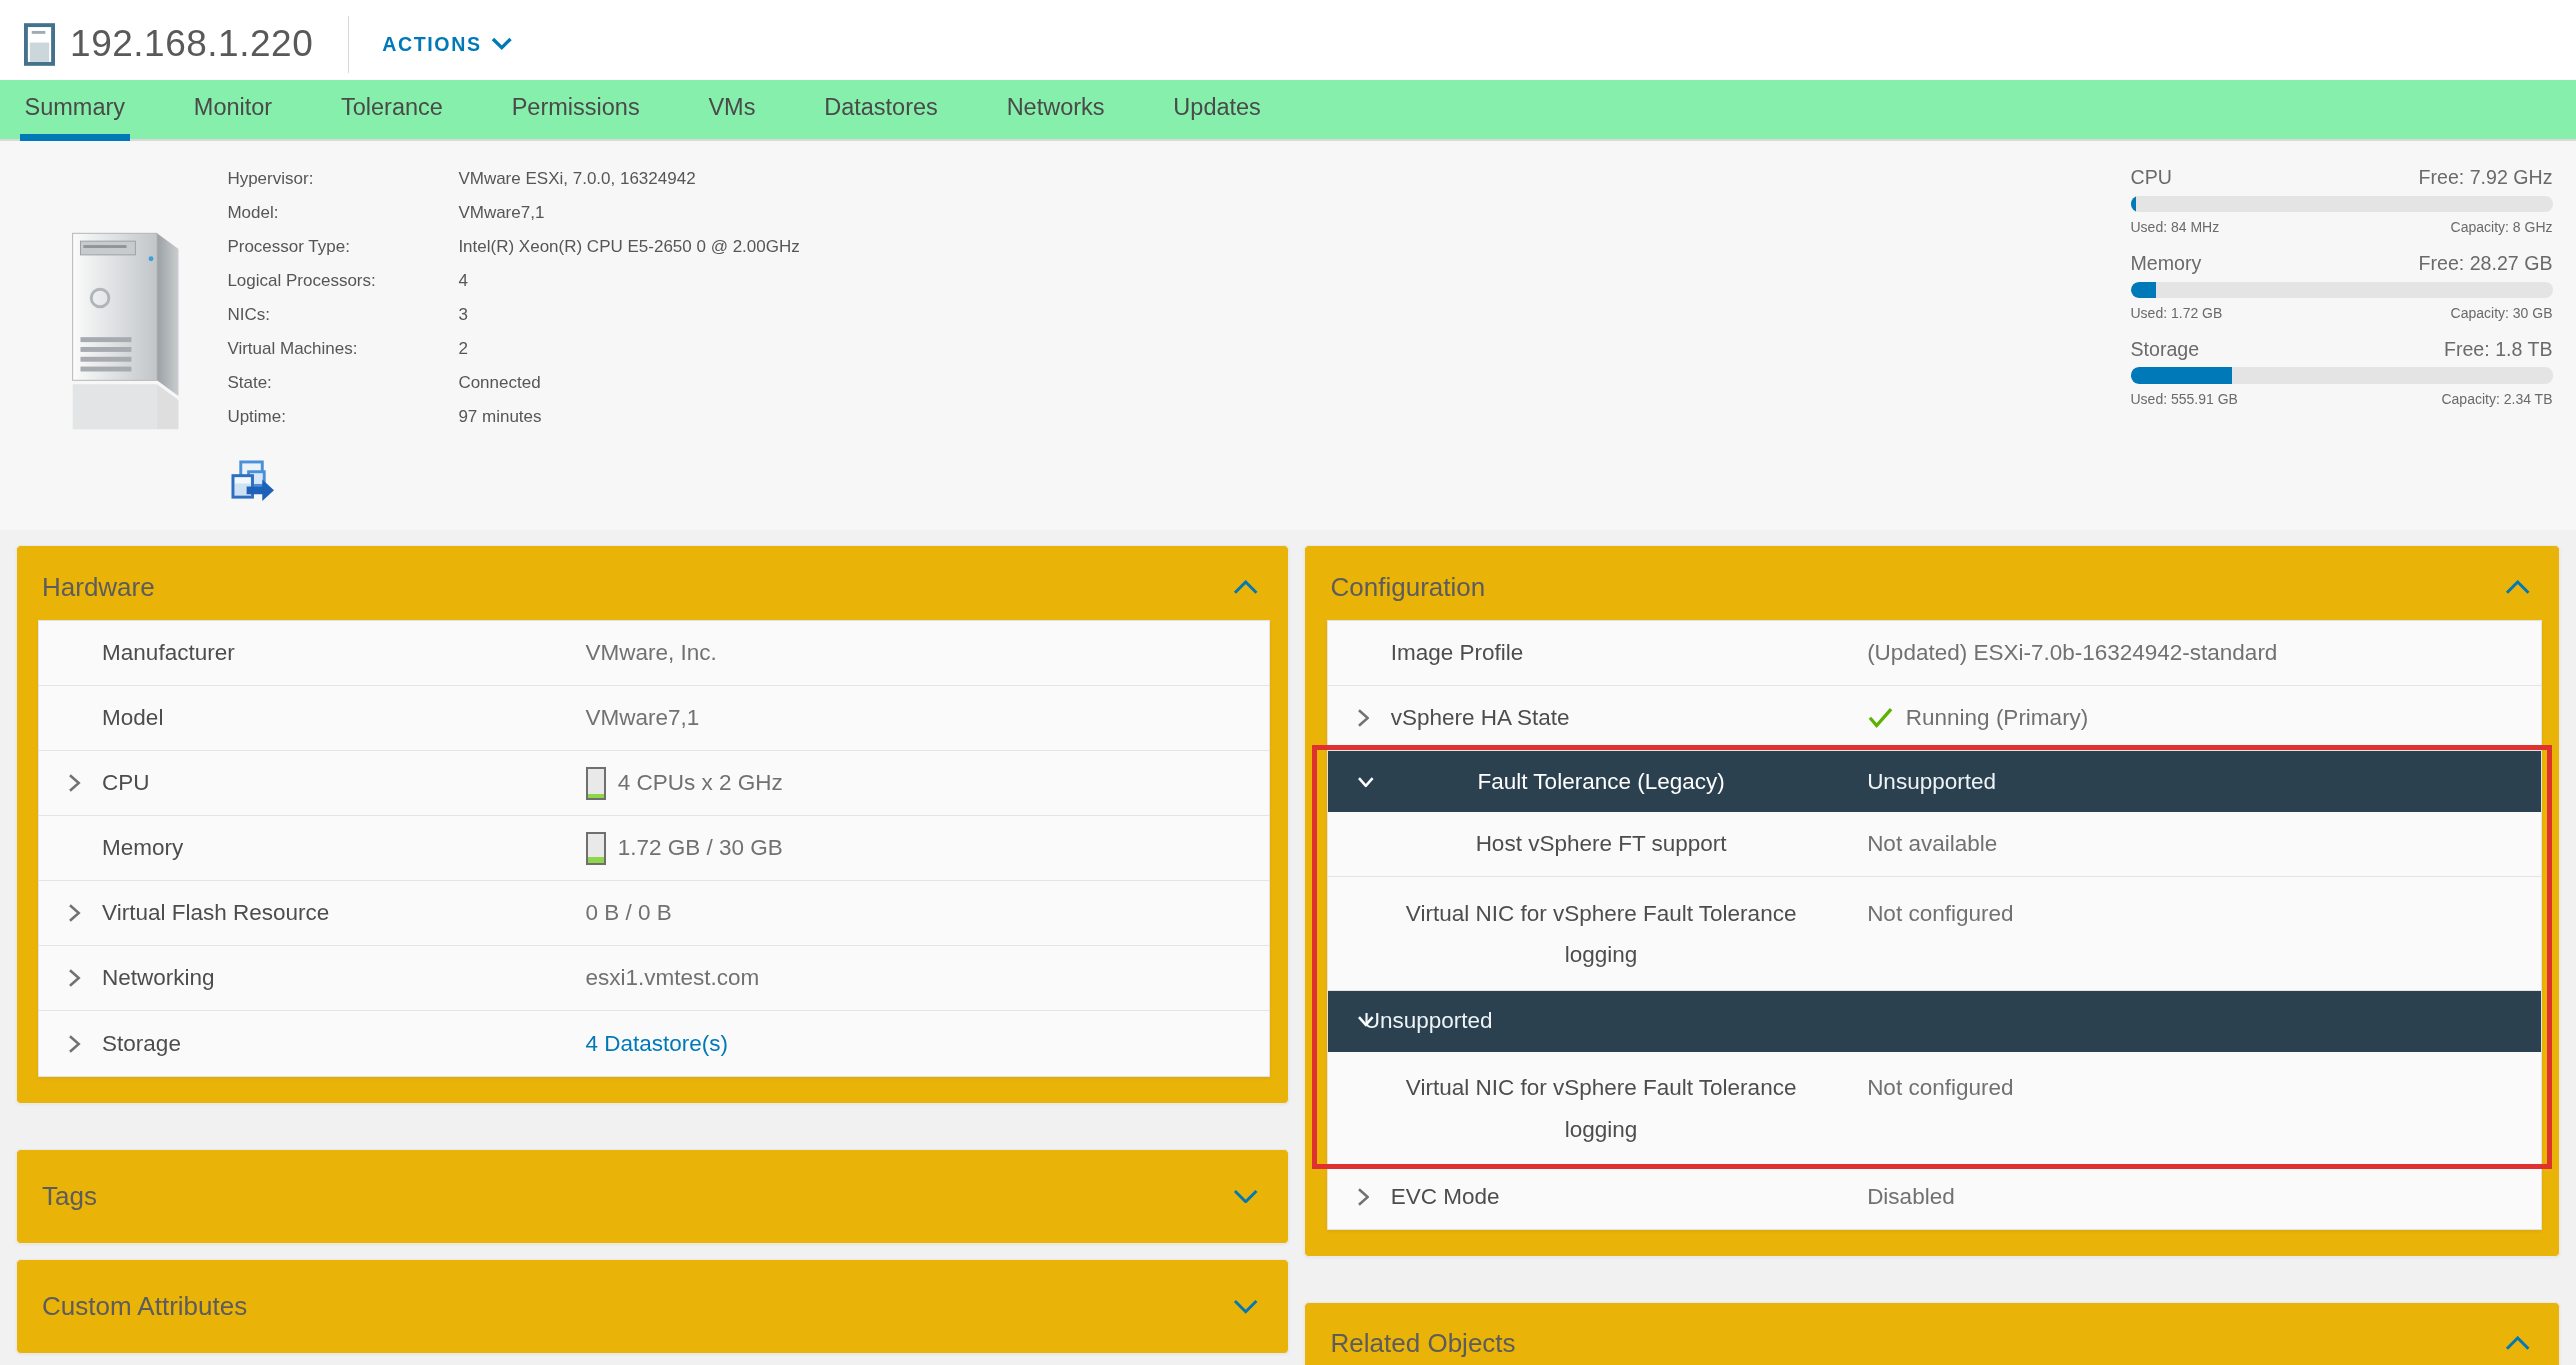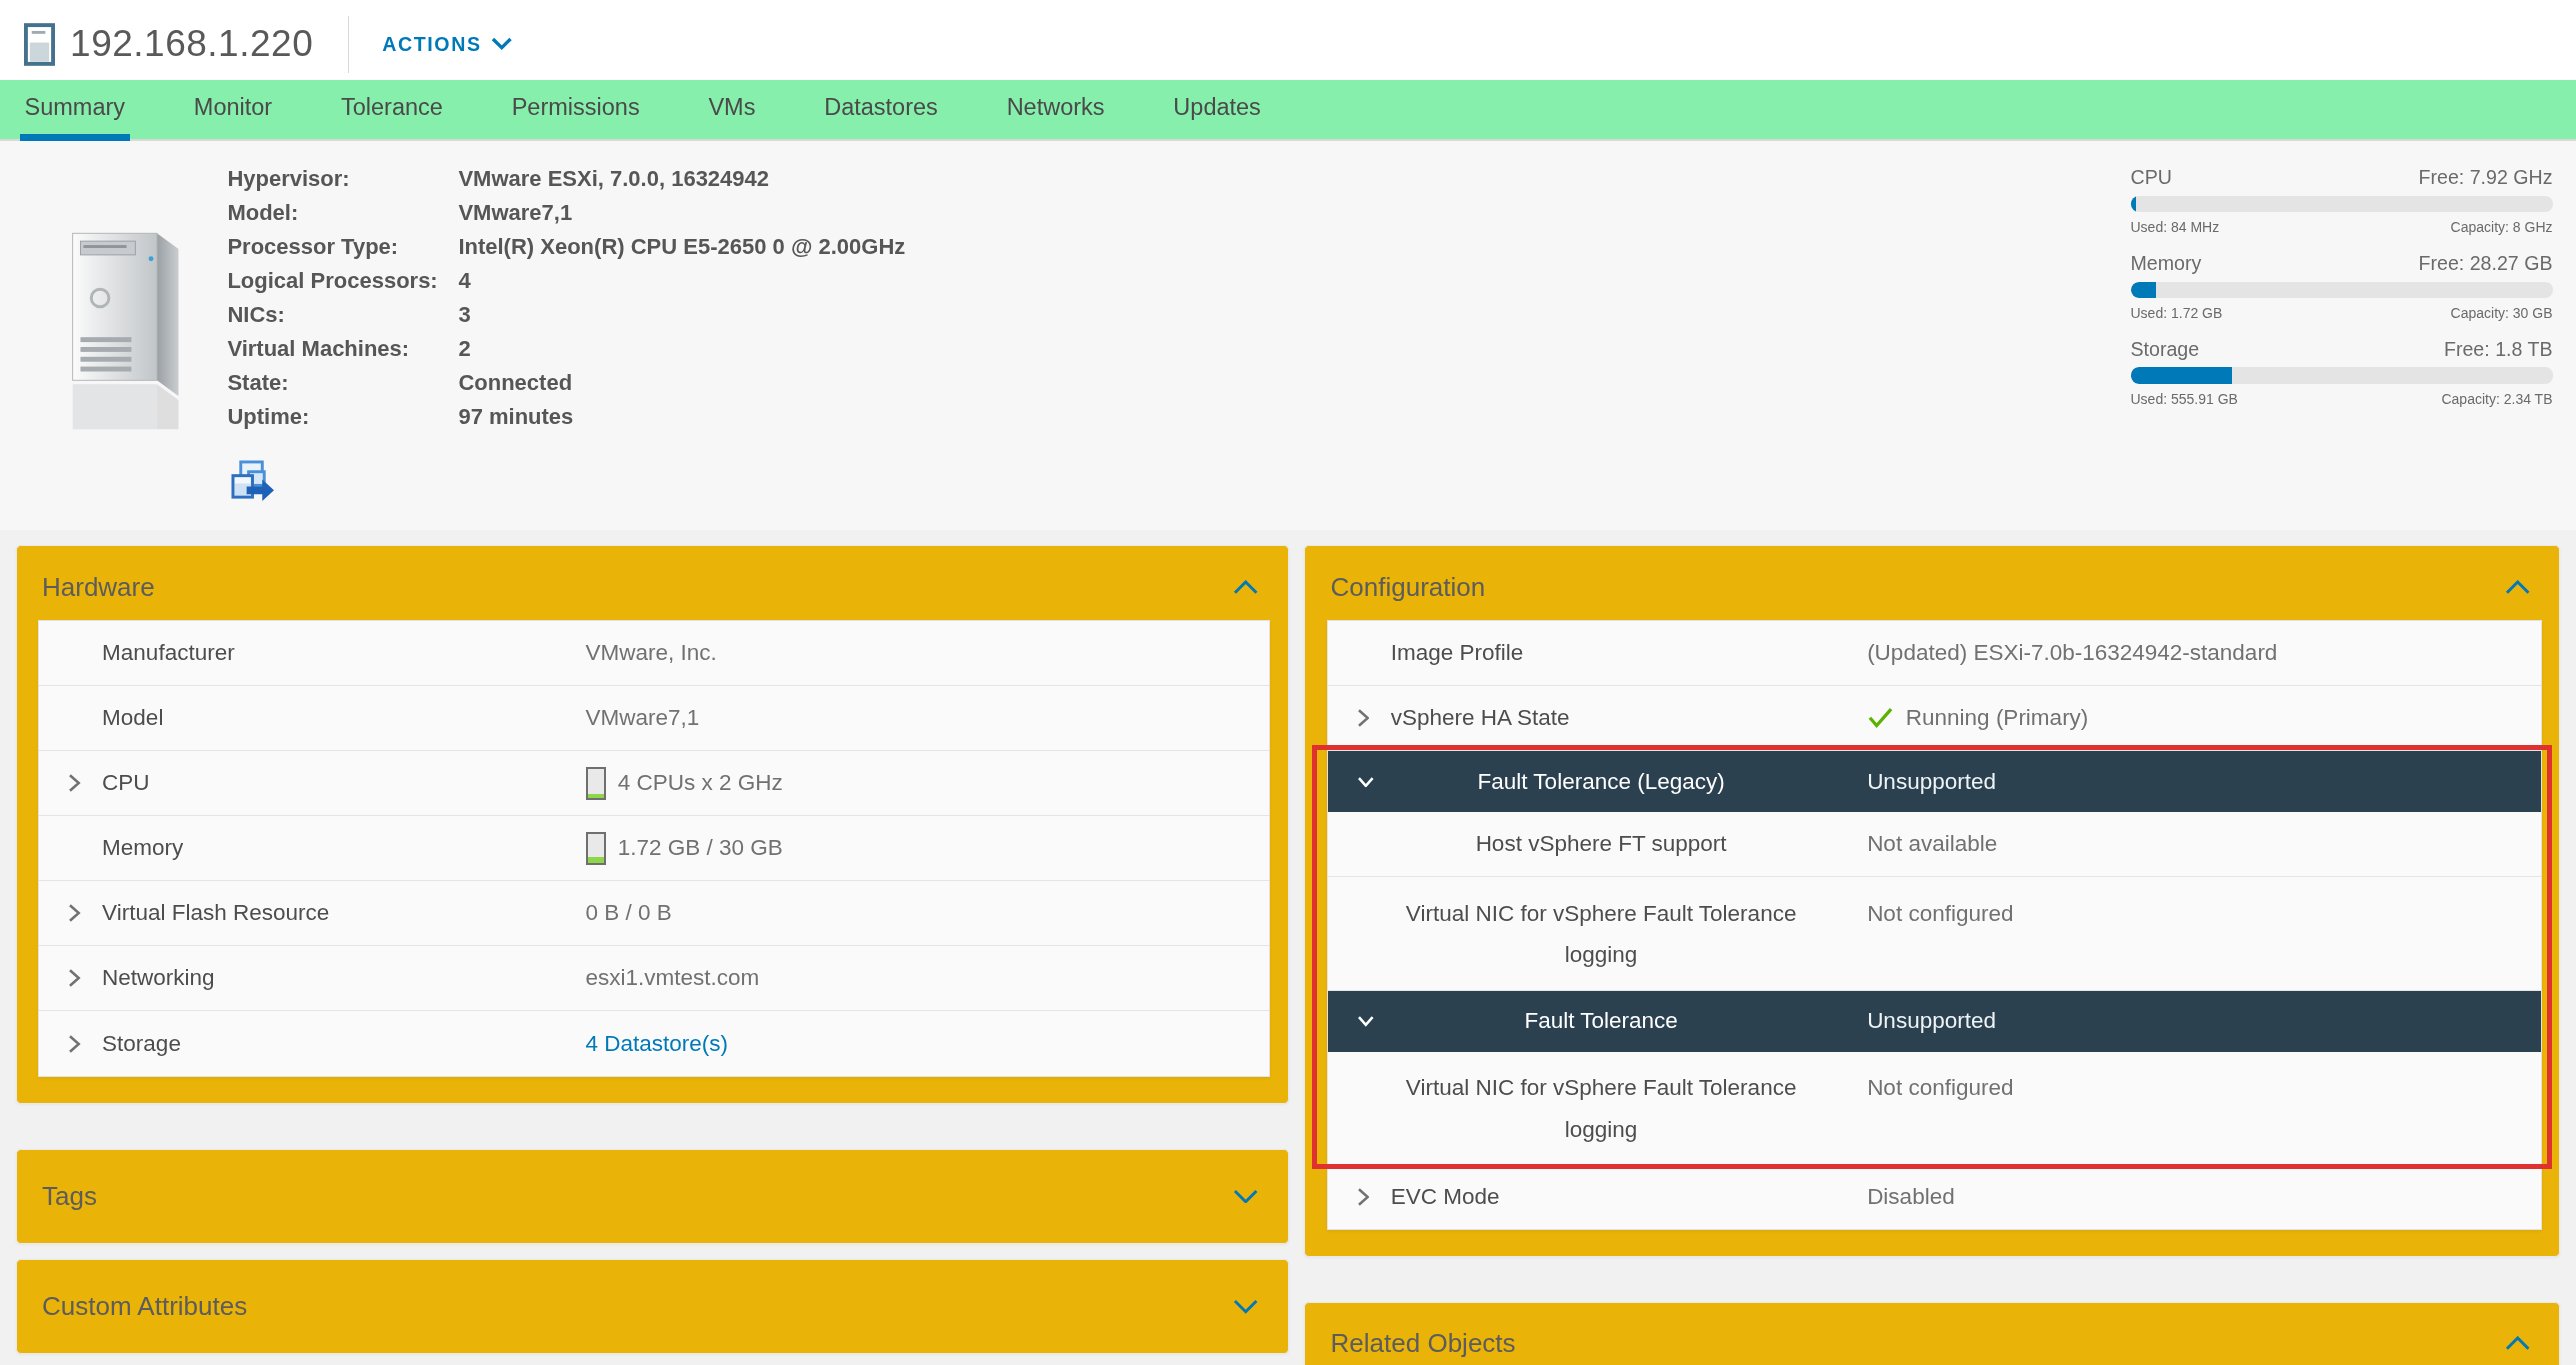--- a/index.html
+++ b/index.html
@@ -18,21 +18,21 @@
   
   .tabs { background:#86efac; padding:0 0 0 19.6px; border-bottom:2px solid #d9d9d9; display:flex; }
   .tab { position:relative; font-size:23.5px; color:#4a4a4a; padding:13.7px 4.9px 17.6px; margin-right:59px; cursor:pointer; }
   .tab.active::after { content:''; position:absolute; left:0; right:0; bottom:-2px; height:6.8px;
                        background:#0079b8; }
 
   
   .summary-strip { background:#f7f7f7; display:flex; padding:21.5px 23.5px 27px 55px; }
   .server-art { width:147px; flex:none; margin-top:3.9px; }
   .host-info-col { margin-left:25.4px; }
-  .host-info { display:grid; grid-template-columns:231px auto; font-size:22px; line-height:34px;font-weight:bold; }
+  .host-info { display:grid; grid-template-columns:231px auto; font-size:17px; line-height:34px; }
   .host-info .hi-label { color:#565656; }
   .host-info .hi-value { color:#565656; }
   .migrate-btn { background:none; border:none; cursor:pointer; margin:25.4px 0 0 2px; display:block; }
   .strip-spacer { flex:1; }
 
   .meters { width:422px; margin-right:0; padding-top:3.9px; flex:none; }
   .meter { margin-bottom:16.6px; font-size:19.6px; color:#6a6a6a; }
   .meter .m-top { display:flex; justify-content:space-between; margin-bottom:6.8px; }
   .meter .m-bar { height:16.6px; background:#e4e4e4; border-radius:7.8px; overflow:hidden; }
   .meter .m-fill { height:100%; background:#0079b8; border-radius:7.8px 0 0 7.8px; }
@@ -350,21 +350,20 @@
 
           <div class="kv-row twoline">
             <span class="k">Virtual NIC for vSphere Fault Tolerance logging</span>
             <span class="v">Not configured</span>
           </div>
 
           <div class="kv-row dark">
             <svg class="row-chevron" width="17.6" height="11.7" viewBox="0 0 18 12">
               <polyline points="2,2 9,10 16,2" fill="none" stroke="#ffffff" stroke-width="2.6"></polyline>
             </svg>
-            <span class="k">Fault Tolerance</span>
             <span class="v">Unsupported</span>
           </div>
 
           <div class="kv-row twoline">
             <span class="k">Virtual NIC for vSphere Fault Tolerance logging</span>
             <span class="v">Not configured</span>
           </div>
         </div>
 
         <div class="kv-row">

